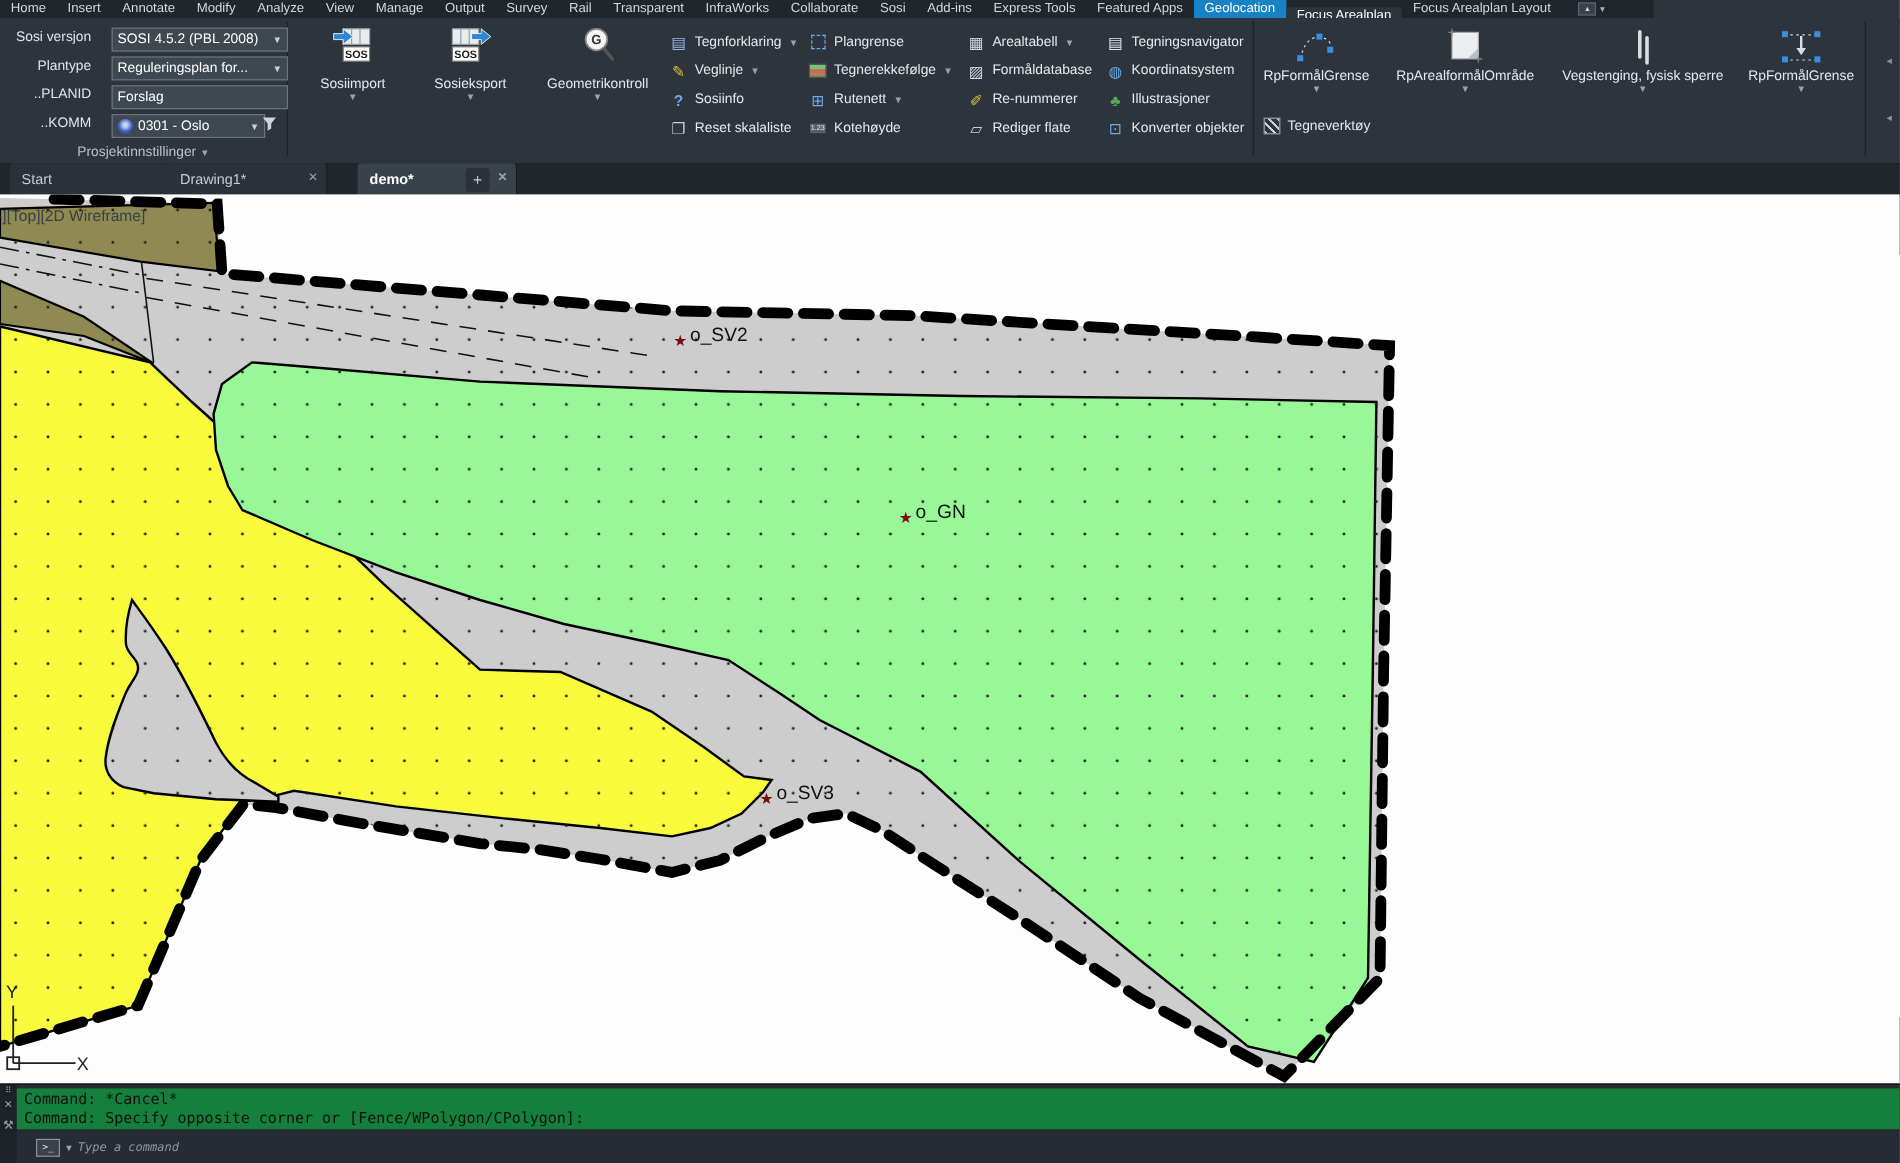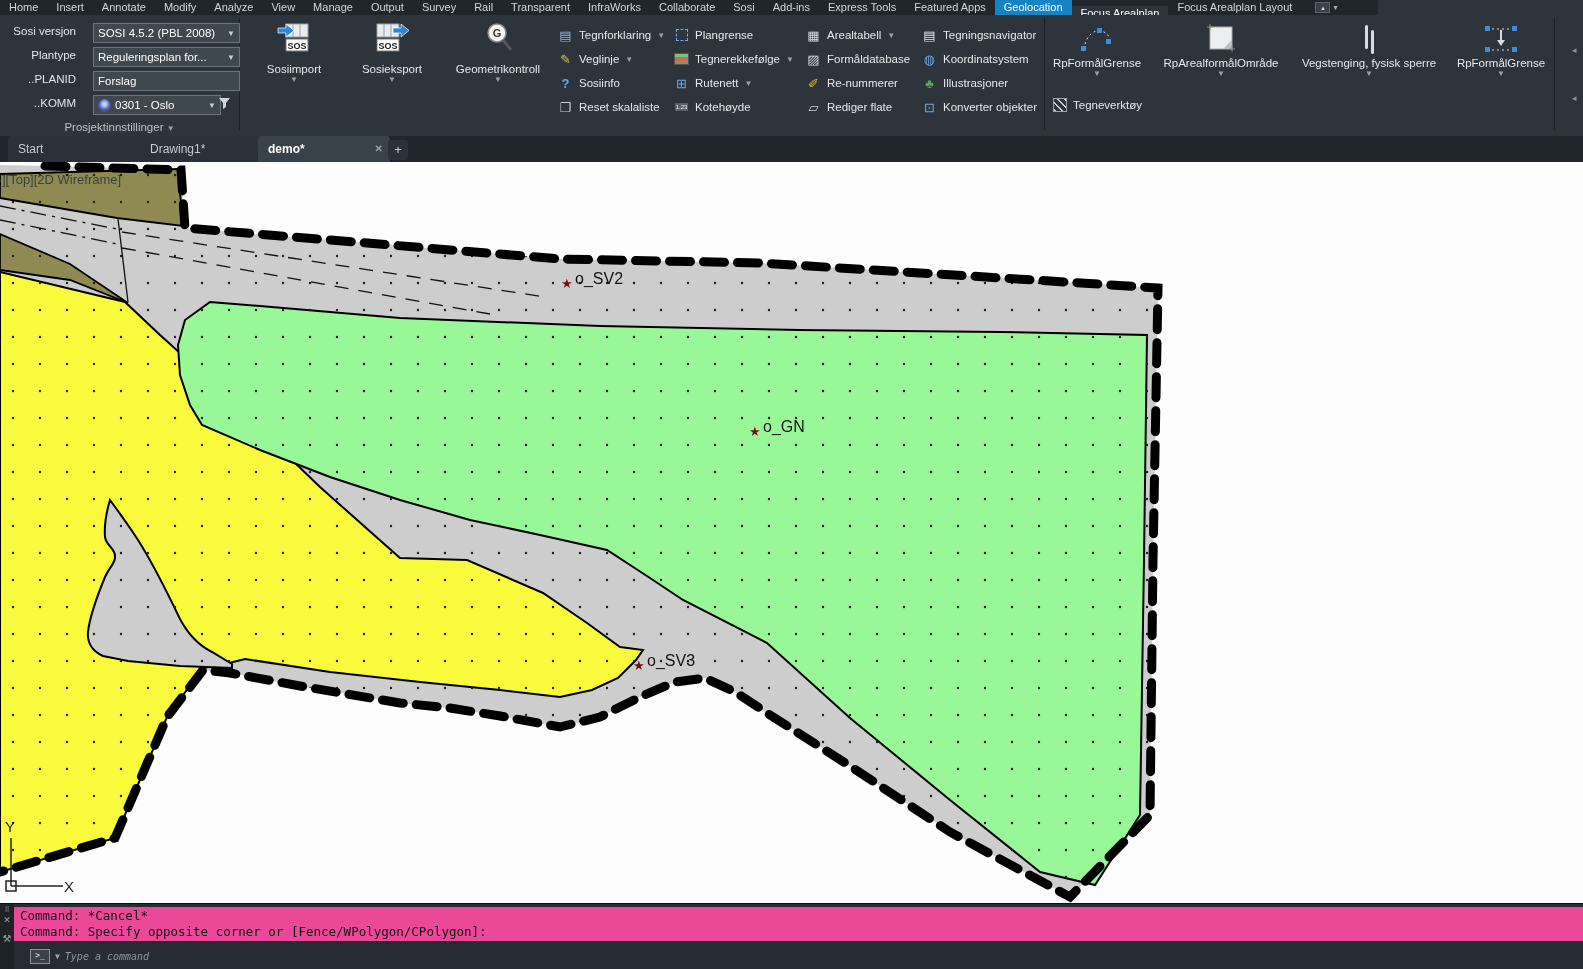--- a/index.html
+++ b/index.html
@@ -40,32 +40,32 @@
   .kote{background:#5a6068;color:#e8eaec;font-size:6px;line-height:8px;padding:0 1px;}
   .hatchbox{width:12px;height:12px;border:1px solid #9aa1a8;
     background:repeating-linear-gradient(45deg,#c9cfd6 0 2px,transparent 2px 5px);}
   .ovf{position:absolute;color:#8a9198;font-size:9px;}
   
   .tabbar{position:absolute;left:0;top:136px;width:1583px;height:26px;background:#21262c;}
   .ftab{position:absolute;top:0;height:26px;line-height:26px;background:#2b3138;
     color:#c7ccd1;font-size:12px;padding:0 10px;border-right:1px solid #14181d;
     border-radius:3px 3px 0 0;}
   .ftab .x{position:absolute;right:7px;top:0;color:#9aa1a8;font-size:10px;}
-  .ftab.active{background:#39414a;color:#fff;font-weight:bold;}
+  .ftab.active{background:#39414a;color:#fff;font-weight:bold;margin-left:40px;}
   .plustab{position:absolute;top:4px;width:20px;height:20px;line-height:20px;background:#2b3138;
     color:#c7ccd1;text-align:center;font-size:13px;border-radius:3px;}
   
   .canvas{position:absolute;left:0;top:162px;width:1583px;height:741px;background:#fdfdfd;}
   
   .cmdwrap{position:absolute;left:0;top:903px;width:1583px;height:66px;background:#262c33;
     border-top:1px solid #0e1114;}
   .cmdstrip{position:absolute;left:0;top:0;width:14px;height:66px;background:#1d2227;
     color:#9aa1a8;text-align:center;}
   .cmdstrip span{display:block;}
-  .cmdhist{position:absolute;left:14px;top:3px;right:0;height:33px;background:#ec4899;
+  .cmdhist{position:absolute;left:14px;top:3px;right:0;height:33px;background:#15803d;
     color:#111;font-family:"DejaVu Sans Mono",monospace;font-size:12.5px;line-height:16px;
     padding:1px 0 0 6px;}
   .cmdinput{position:absolute;left:14px;top:40px;right:0;height:24px;display:flex;
     align-items:center;gap:5px;padding-left:16px;
     font-family:"DejaVu Sans Mono",monospace;}
   .cmdchip{width:18px;height:13px;background:#3a4148;border:1px solid #8a9198;
     color:#dfe3e7;font-size:8px;line-height:12px;text-align:center;}
   .cmdinput .car{color:#9aa1a8;font-size:8px;}
   .cmdph{color:#8f969c;font-size:10px;font-style:italic;}
 </style>

